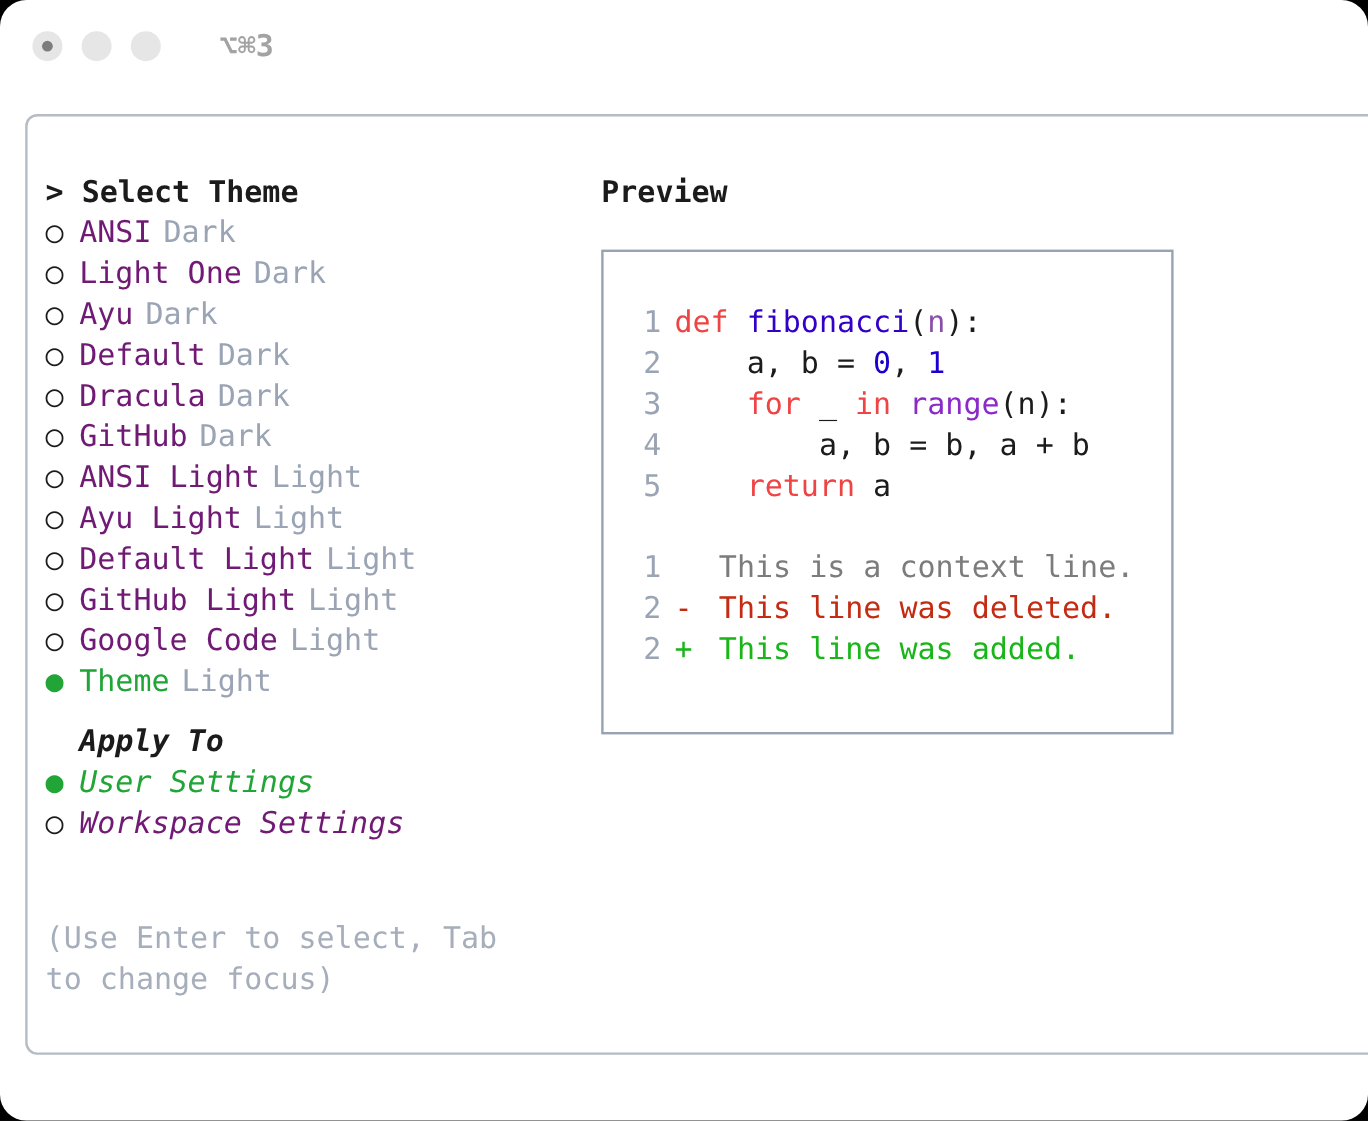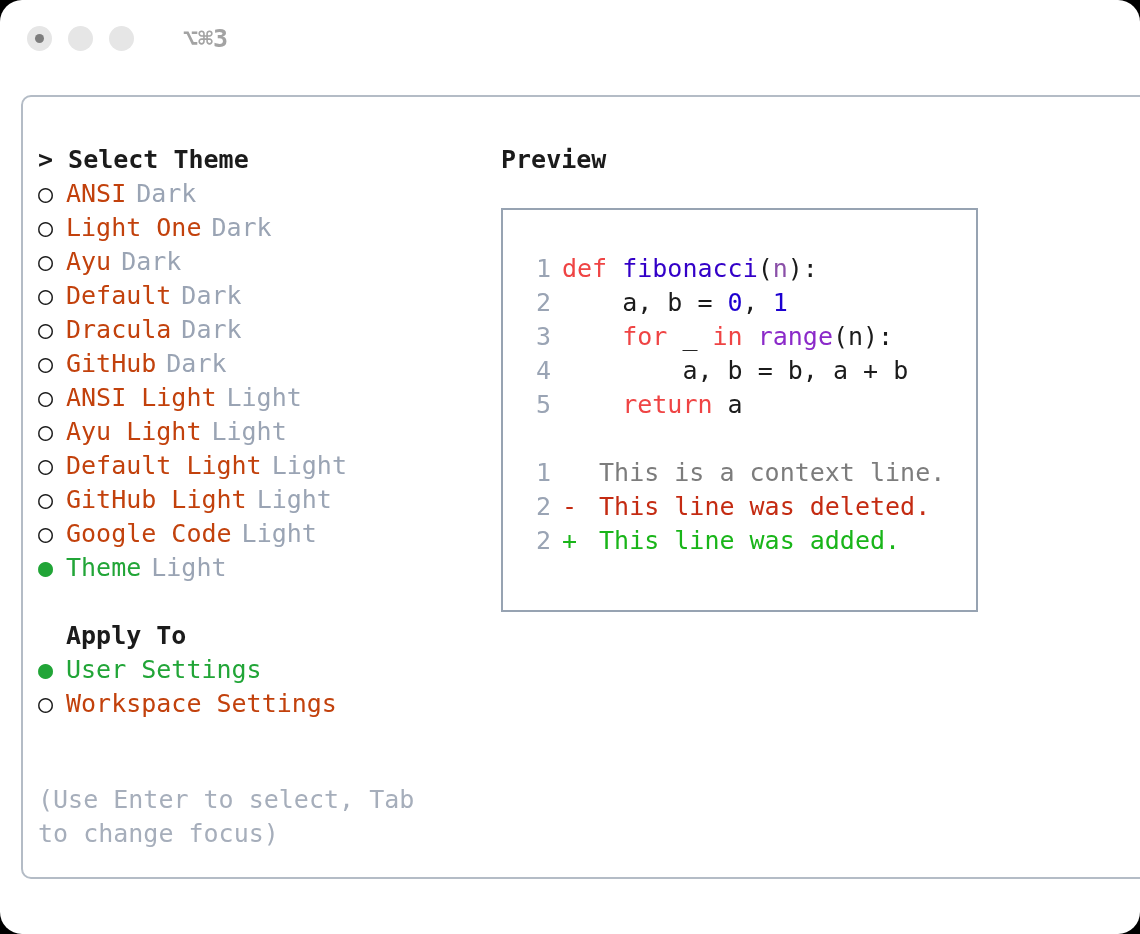--- a/index.html
+++ b/index.html
@@ -109,28 +109,28 @@
     white-space: pre;
   }
   .radio-mark {
     width: 28px;
     flex: 0 0 28px;
     font-size: 25px;
     line-height: 34px;
     color: #1b1b1b;
   }
   .opt-row.selected .radio-mark { color: #21a537; }
-  .opt-label { color: #c2410c; }
+  .opt-label { color: #701a75; }
   .opt-row.selected .opt-label { color: #21a537; }
   .opt-kind {
     color: #9aa4b4;
     margin-left: 10px;
   }
 
-  #apply-block { margin-top: 34px; }
+  #apply-block { margin-top: 16px; font-style: italic; }
 
   #hint-text {
     margin-top: 62px;
     font-size: 25px;
     line-height: 34px;
     color: #a6aebb;
     width: 420px;
   }
 
   

